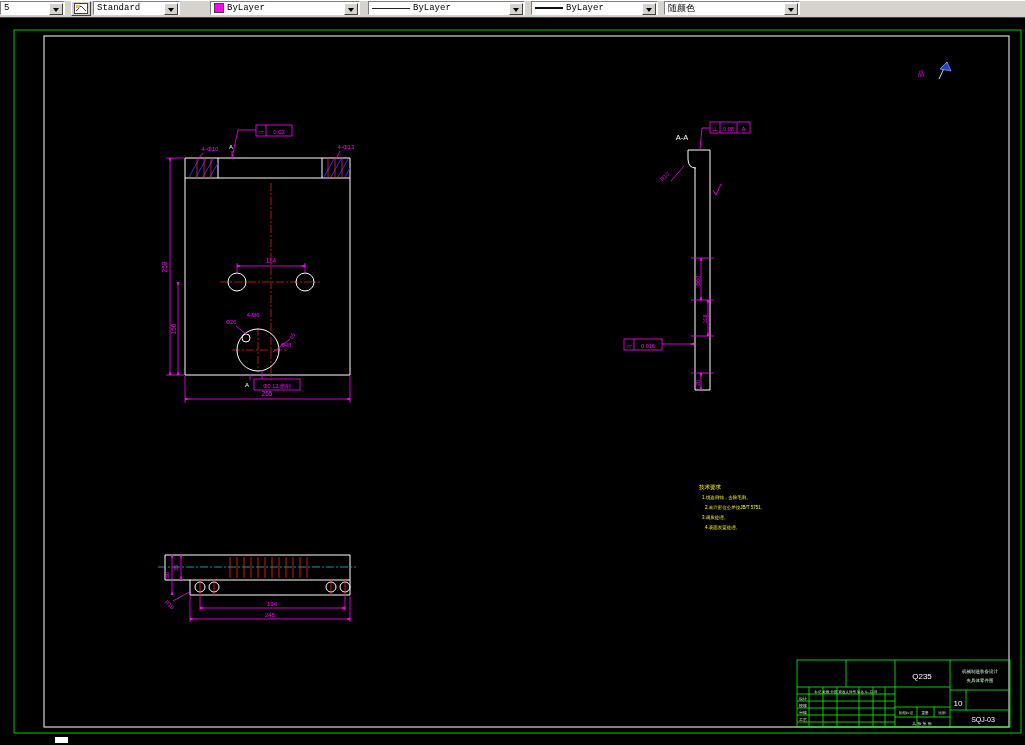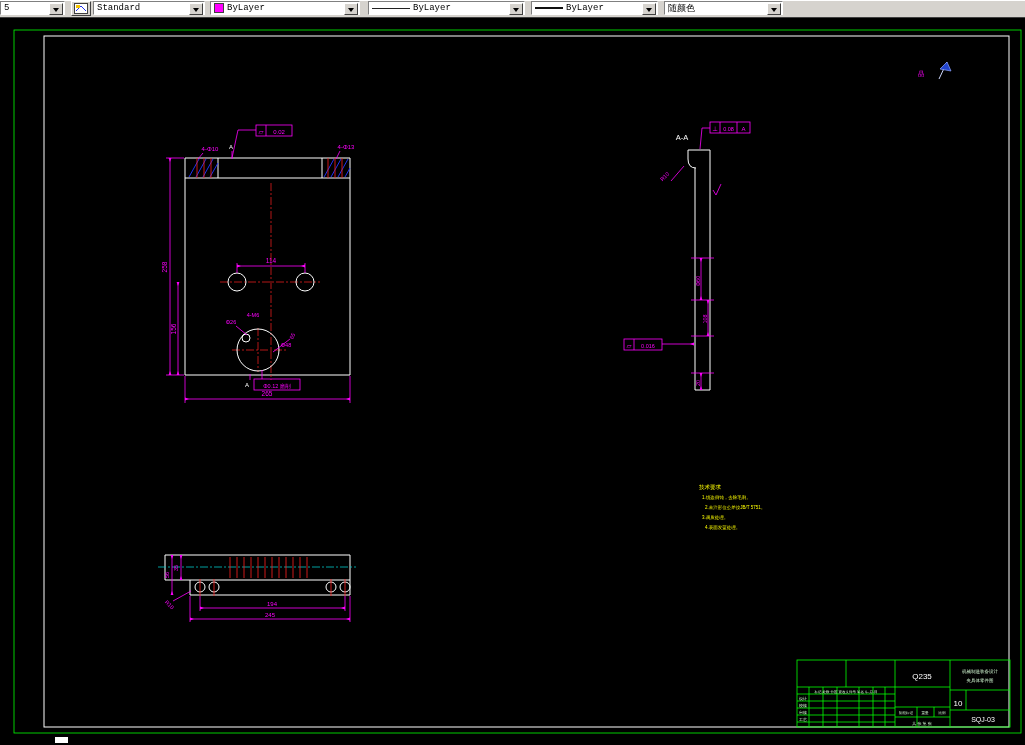--- a/index.html
+++ b/index.html
@@ -51,21 +51,21 @@
   </div>
 
   <div class="iconbtn">
     <svg width="14" height="11">
       <rect x="0.5" y="0.5" width="13" height="10" fill="#fff" stroke="#404040"></rect>
       <path d="M2,8 L7,3 L12,8" stroke="#2233ee" fill="none"></path>
       <rect x="2" y="2" width="4" height="3" fill="#f4c400"></rect>
     </svg>
   </div>
 
-  <div class="combo" style="left:93px;width:112px;">
+  <div class="combo" style="left:93px;width:87px;">
     <span>Standard</span>
     <span class="arrow"></span>
   </div>
 
   <div class="combo" style="left:210px;width:150px;">
     <span class="swatch"></span>
     <span>ByLayer</span>
     <span class="arrow"></span>
   </div>
 
@@ -74,21 +74,21 @@
     <span>ByLayer</span>
     <span class="arrow"></span>
   </div>
 
   <div class="combo" style="left:531px;width:127px;">
     <span class="lglyph thin" style="width:28px;"></span>
     <span>ByLayer</span>
     <span class="arrow"></span>
   </div>
 
-  <div class="combo" style="left:664px;width:119px;">
+  <div class="combo" style="left:664px;width:136px;">
     <span>随颜色</span>
     <span class="arrow"></span>
   </div>
 </div>
 
 <div class="canvas">
 <svg width="1025" height="727" viewBox="0 0 1025 727">
   <defs>
     <marker id="arr" viewBox="0 0 10 10" refX="9" refY="5" markerWidth="5.5" markerHeight="5.5" orient="auto-start-reverse">
       <path d="M0,5 L10,1.5 L10,8.5 Z" fill="#ff00ff"></path>

